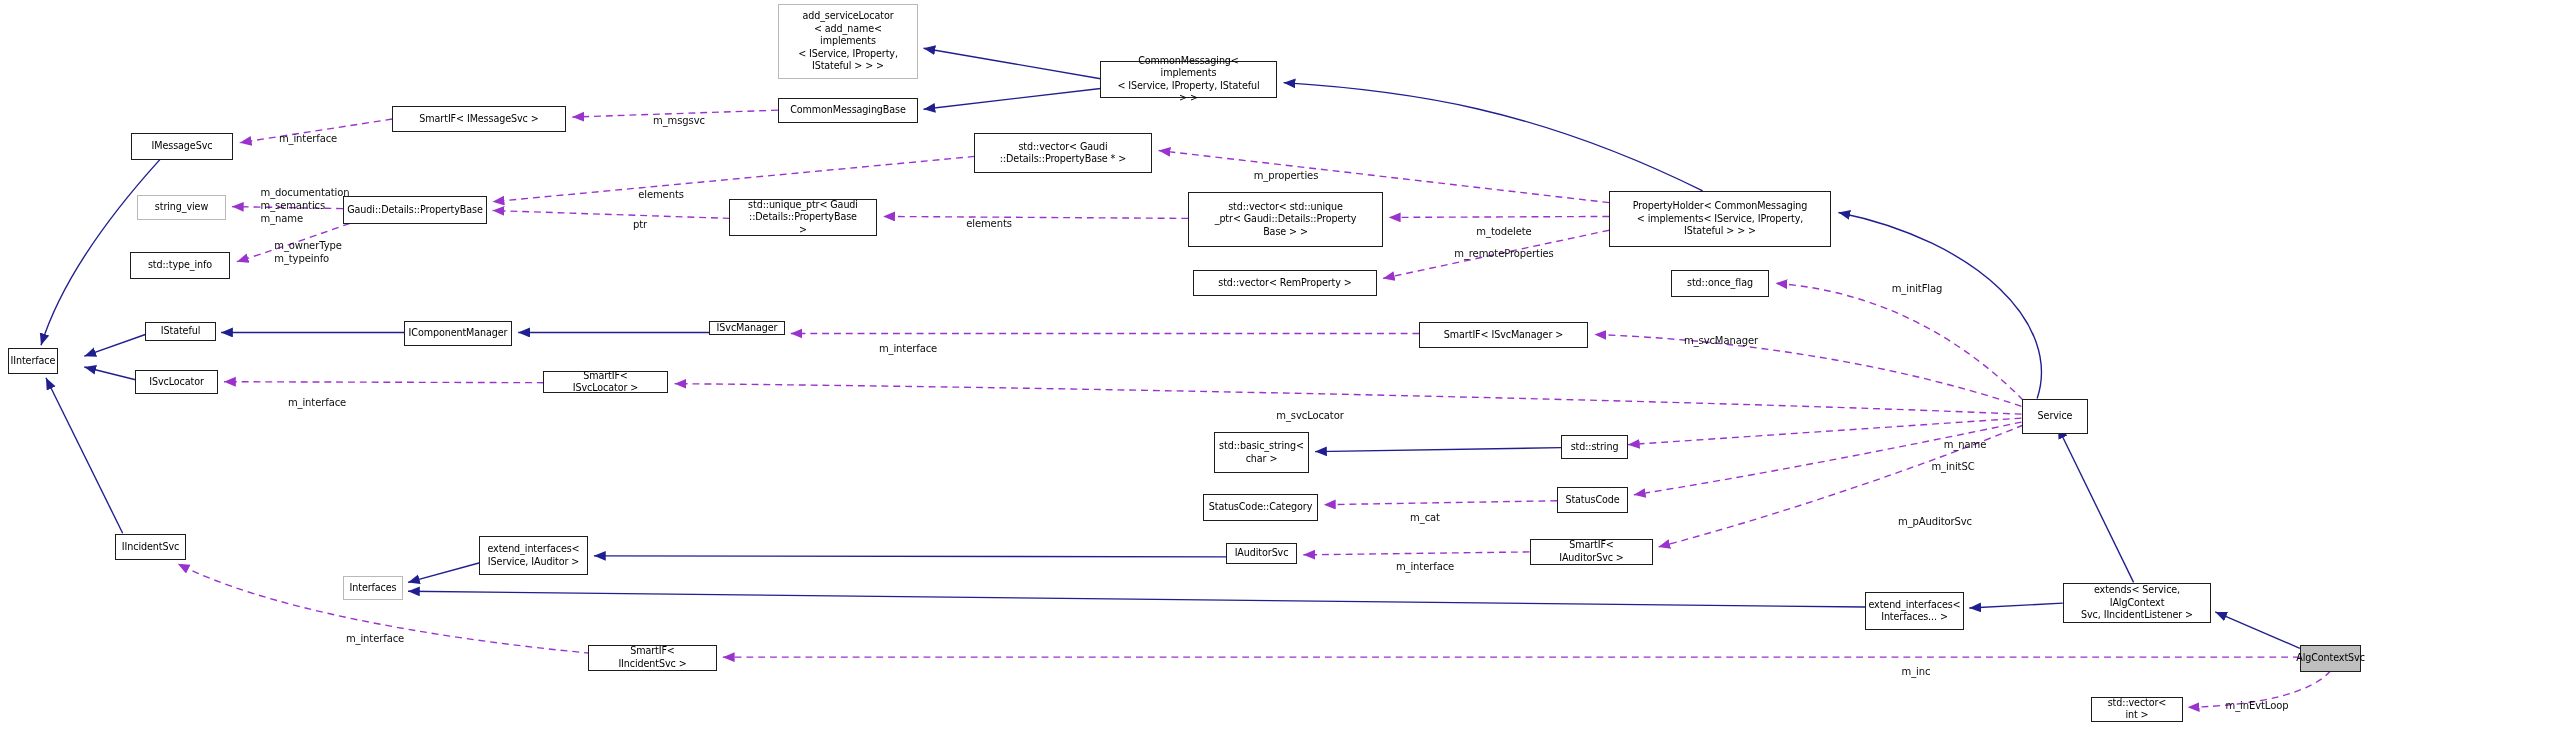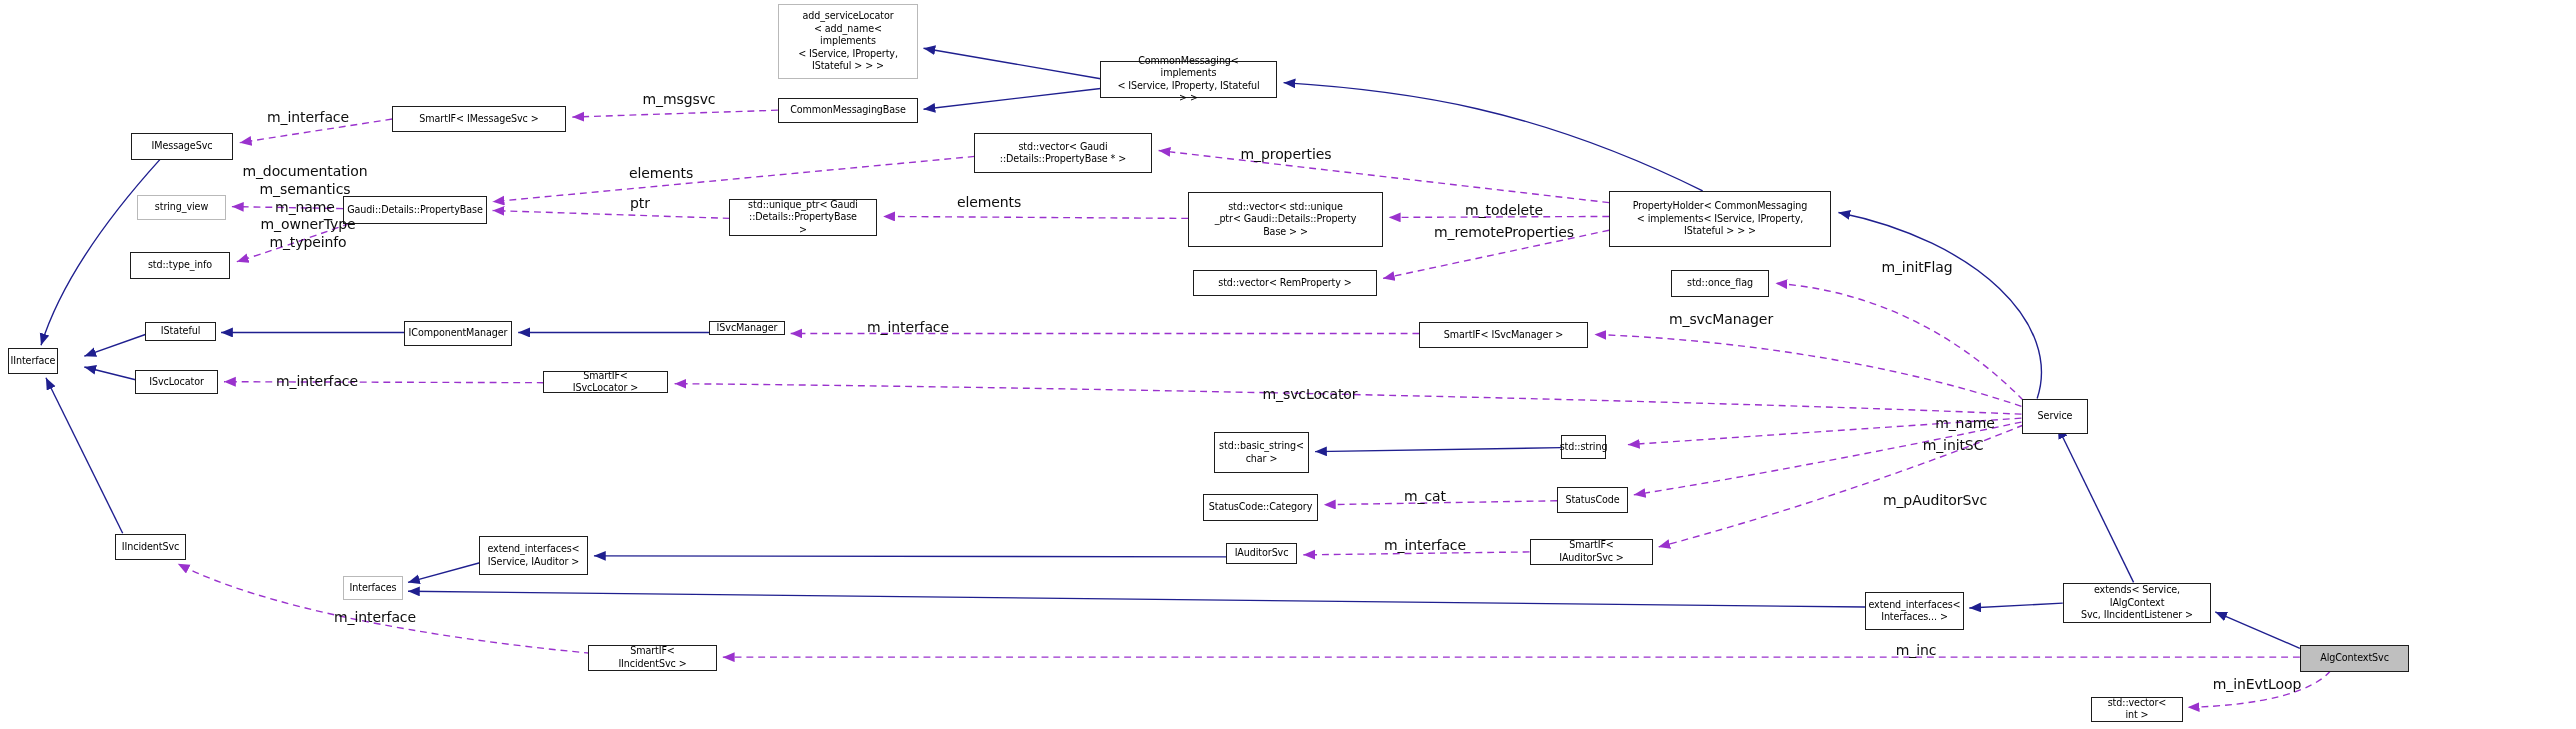--- a/index.html
+++ b/index.html
@@ -6,22 +6,22 @@
   .canvas{position:relative;width:2576px;height:729px;background:#ffffff;
           font-family:"DejaVu Sans","Liberation Sans",sans-serif;overflow:hidden;}
   svg.edges{position:absolute;left:0;top:0;pointer-events:none;}
   .edge-inh{fill:none;stroke:#1f1f8f;stroke-width:1.4;}
   .edge-use{fill:none;stroke:#9a32cd;stroke-width:1.4;stroke-dasharray:7,5;}
   .node{position:absolute;box-sizing:border-box;display:flex;align-items:center;justify-content:center;
         text-align:center;white-space:pre-line;font-size:9.6px;line-height:1.3;letter-spacing:-0.1px;
         color:#000;background:#fff;border:1.6px solid #1d1d1d;padding:0 14px;cursor:pointer;}
   .node.ext{border:1.2px solid #b9b9b9;cursor:default;}
   .node.hl{background:#bfbfbf;cursor:default;}
-  .elabel{position:absolute;transform:translateX(-50%);font-size:14px;line-height:1.3;
-          letter-spacing:-0.1px;color:#0d0d0d;white-space:pre-line;text-align:center;}
+  .elabel{position:absolute;transform:translateX(-50%);font-size:10px;line-height:1.3;
+          letter-spacing:-0.1px;color:#0d0d0d;white-space:pre-line;margin-top:24px;}
 </style>
 </head>
 <body>
 
 <div class="canvas">
 
   <svg class="edges" width="2576" height="729" viewBox="0 0 2617 741">
     <defs>
       <marker id="arrN" markerWidth="14" markerHeight="12" refX="12" refY="5" orient="auto" markerUnits="userSpaceOnUse">
         <path d="M0,0 L12,5 L0,10 z" fill="#1f1f8f"></path>
@@ -101,34 +101,34 @@
   <div class="node" style="left:145px;top:322px;width:71px;height:19px">IStateful</div>
   <div class="node" style="left:404px;top:321px;width:108px;height:24.6px">IComponentManager</div>
   <div class="node" style="left:709px;top:321px;width:76px;height:14px">ISvcManager</div>
   <div class="node" style="left:1419px;top:322px;width:169px;height:25.6px">SmartIF&lt; ISvcManager &gt;</div>
   <div class="node" style="left:7.9px;top:348px;width:50px;height:25.6px">IInterface</div>
   <div class="node" style="left:135px;top:370px;width:83px;height:23.6px">ISvcLocator</div>
   <div class="node" style="left:543px;top:371px;width:125px;height:22px">SmartIF&lt; ISvcLocator &gt;</div>
   <div class="node" style="left:2022px;top:399px;width:66px;height:35px">Service</div>
   <div class="node" style="left:1214px;top:432px;width:95px;height:41px">std::basic_string&lt;
 char &gt;</div>
-  <div class="node" style="left:1561px;top:435px;width:45px;height:23.6px">std::string</div>
+  <div class="node" style="left:1561px;top:435px;width:67px;height:23.6px">std::string</div>
   <div class="node" style="left:1203px;top:494px;width:115px;height:26.6px">StatusCode::Category</div>
   <div class="node" style="left:1557px;top:487px;width:71px;height:25.6px">StatusCode</div>
   <div class="node" style="left:1226px;top:543px;width:71px;height:21px">IAuditorSvc</div>
   <div class="node" style="left:1530px;top:539px;width:123px;height:25.6px">SmartIF&lt; IAuditorSvc &gt;</div>
   <div class="node" style="left:479px;top:536px;width:109px;height:39px">extend_interfaces&lt;
 IService, IAuditor &gt;</div>
   <div class="node ext" style="left:343px;top:576px;width:60px;height:23.6px">Interfaces</div>
   <div class="node" style="left:115px;top:534px;width:71px;height:25.6px">IIncidentSvc</div>
   <div class="node" style="left:1865px;top:592px;width:99px;height:38px">extend_interfaces&lt;
 Interfaces... &gt;</div>
   <div class="node" style="left:2063px;top:583px;width:148px;height:40px">extends&lt; Service, IAlgContext
 Svc, IIncidentListener &gt;</div>
-  <div class="node hl" style="left:2300px;top:645px;width:109px;height:26.6px">AlgContextSvc</div>
+  <div class="node hl" style="left:2300px;top:645px;width:61px;height:26.6px">AlgContextSvc</div>
   <div class="node" style="left:588px;top:645px;width:129px;height:25.6px">SmartIF&lt; IIncidentSvc &gt;</div>
   <div class="node" style="left:2091px;top:697px;width:92px;height:24.6px">std::vector&lt; int &gt;</div>
 
   <span class="elabel" style="left:308px;top:108px">m_interface</span>
   <span class="elabel" style="left:679px;top:90px">m_msgsvc</span>
   <span class="elabel" style="left:305px;top:162px">m_documentation
 m_semantics
 m_name</span>
   <span class="elabel" style="left:308px;top:215px">m_ownerType
 m_typeinfo</span>

